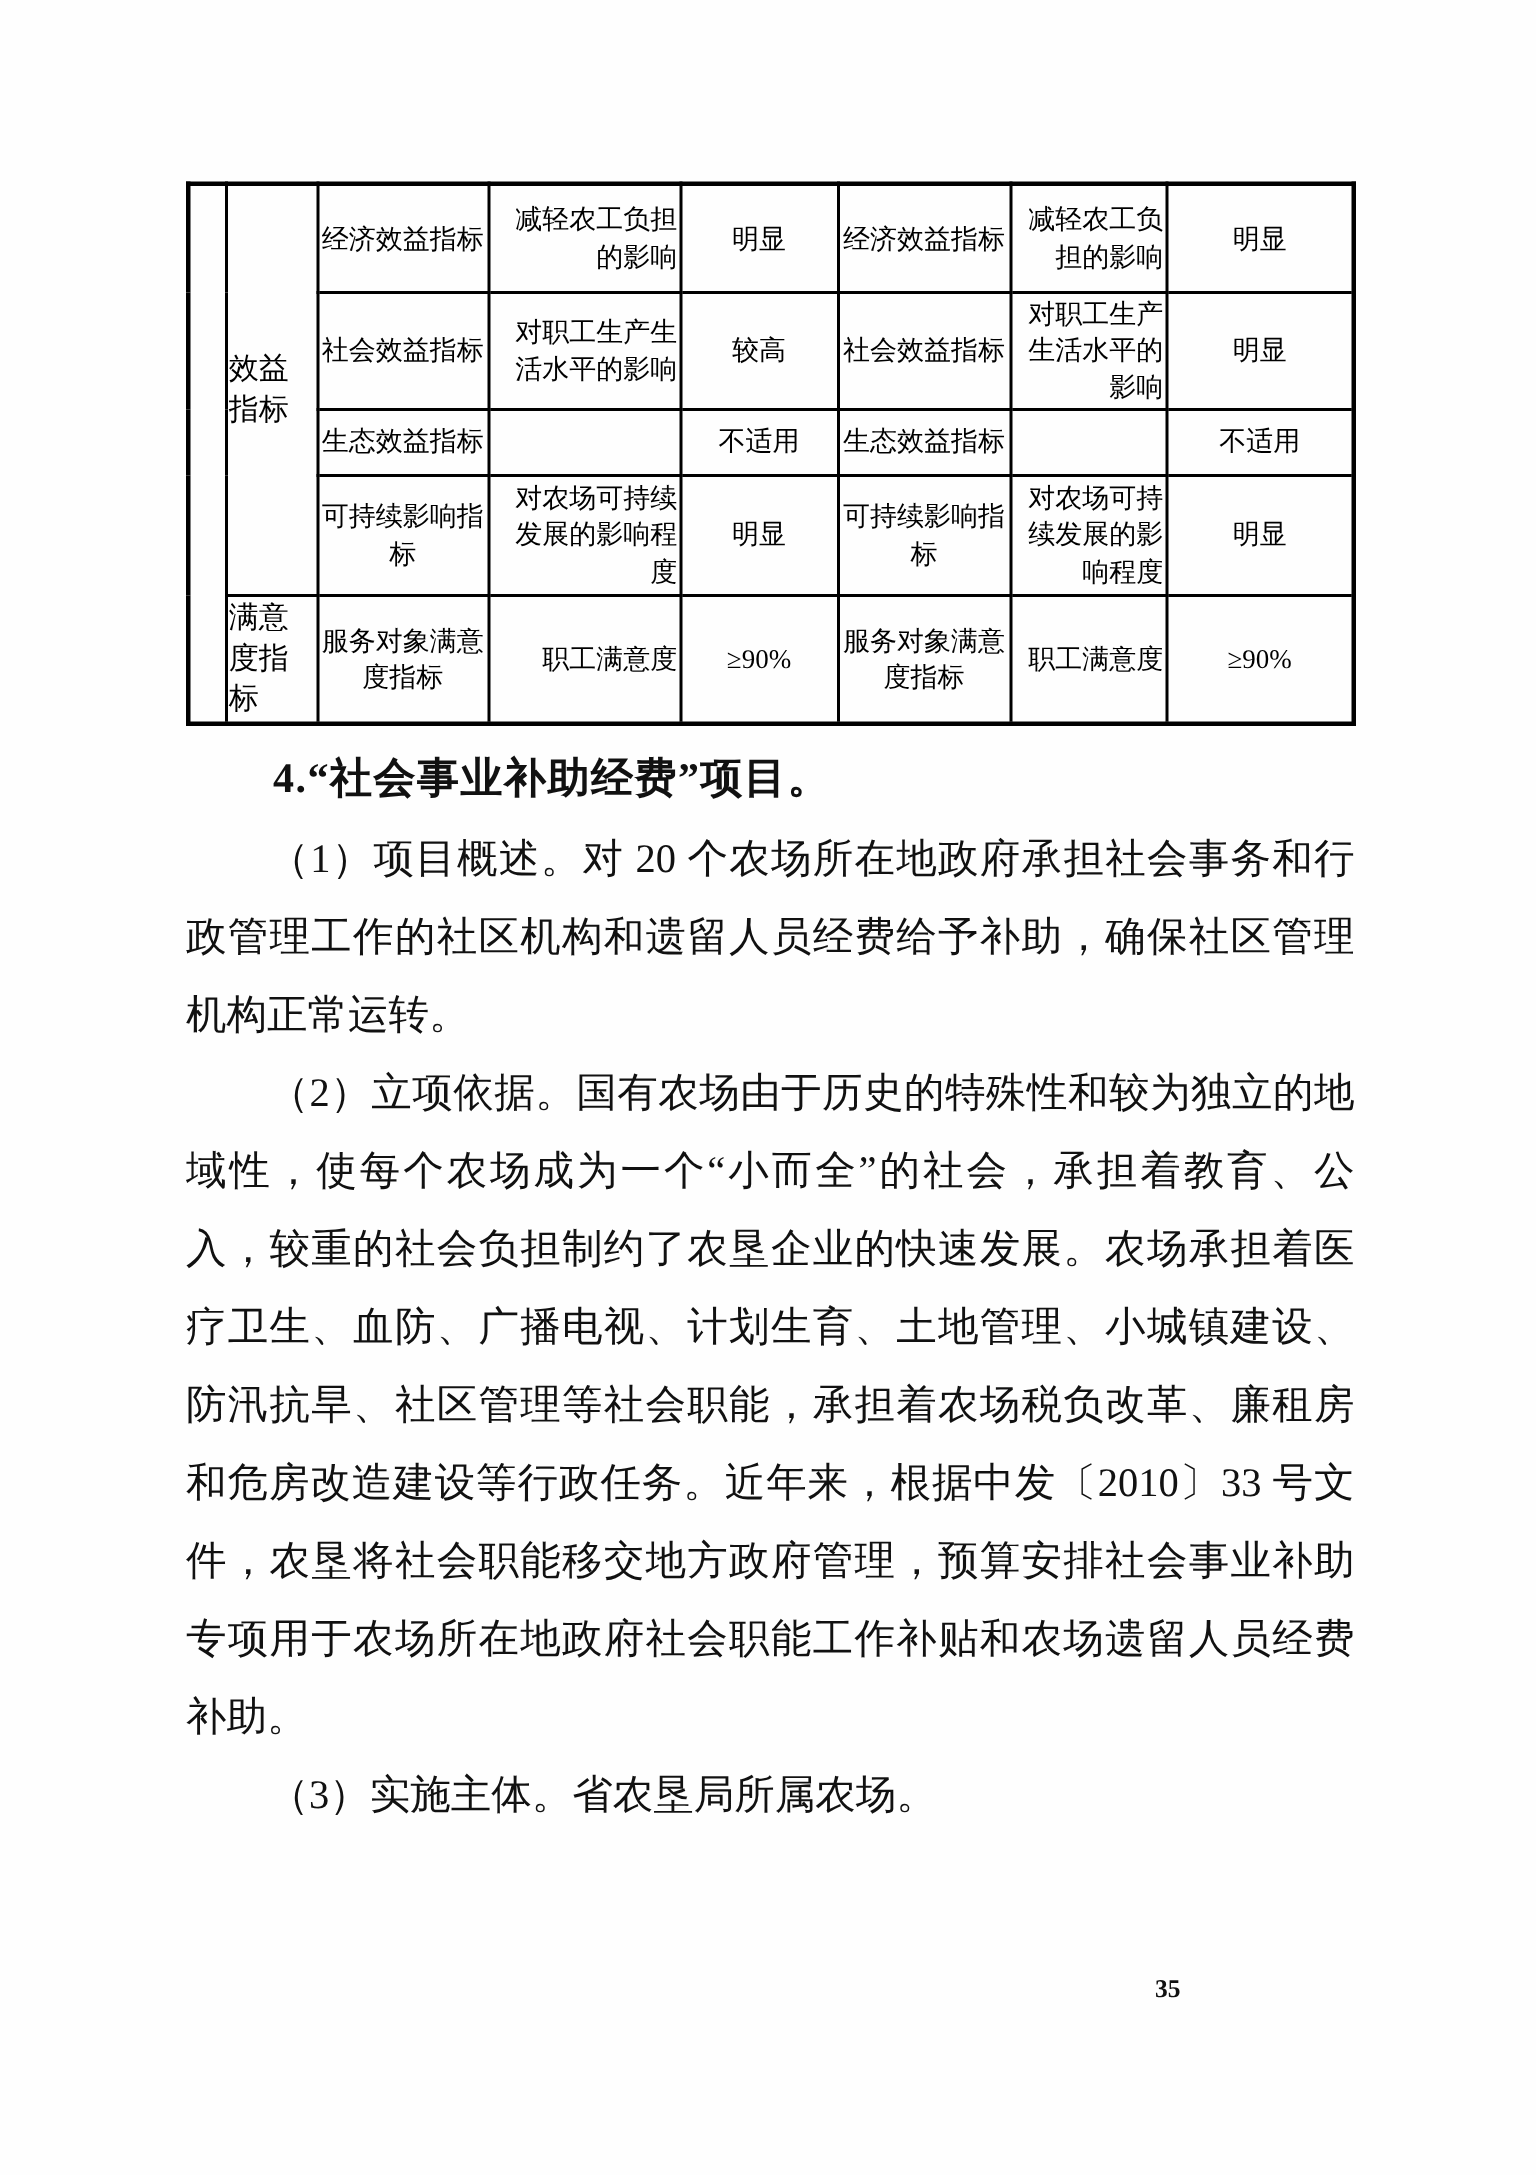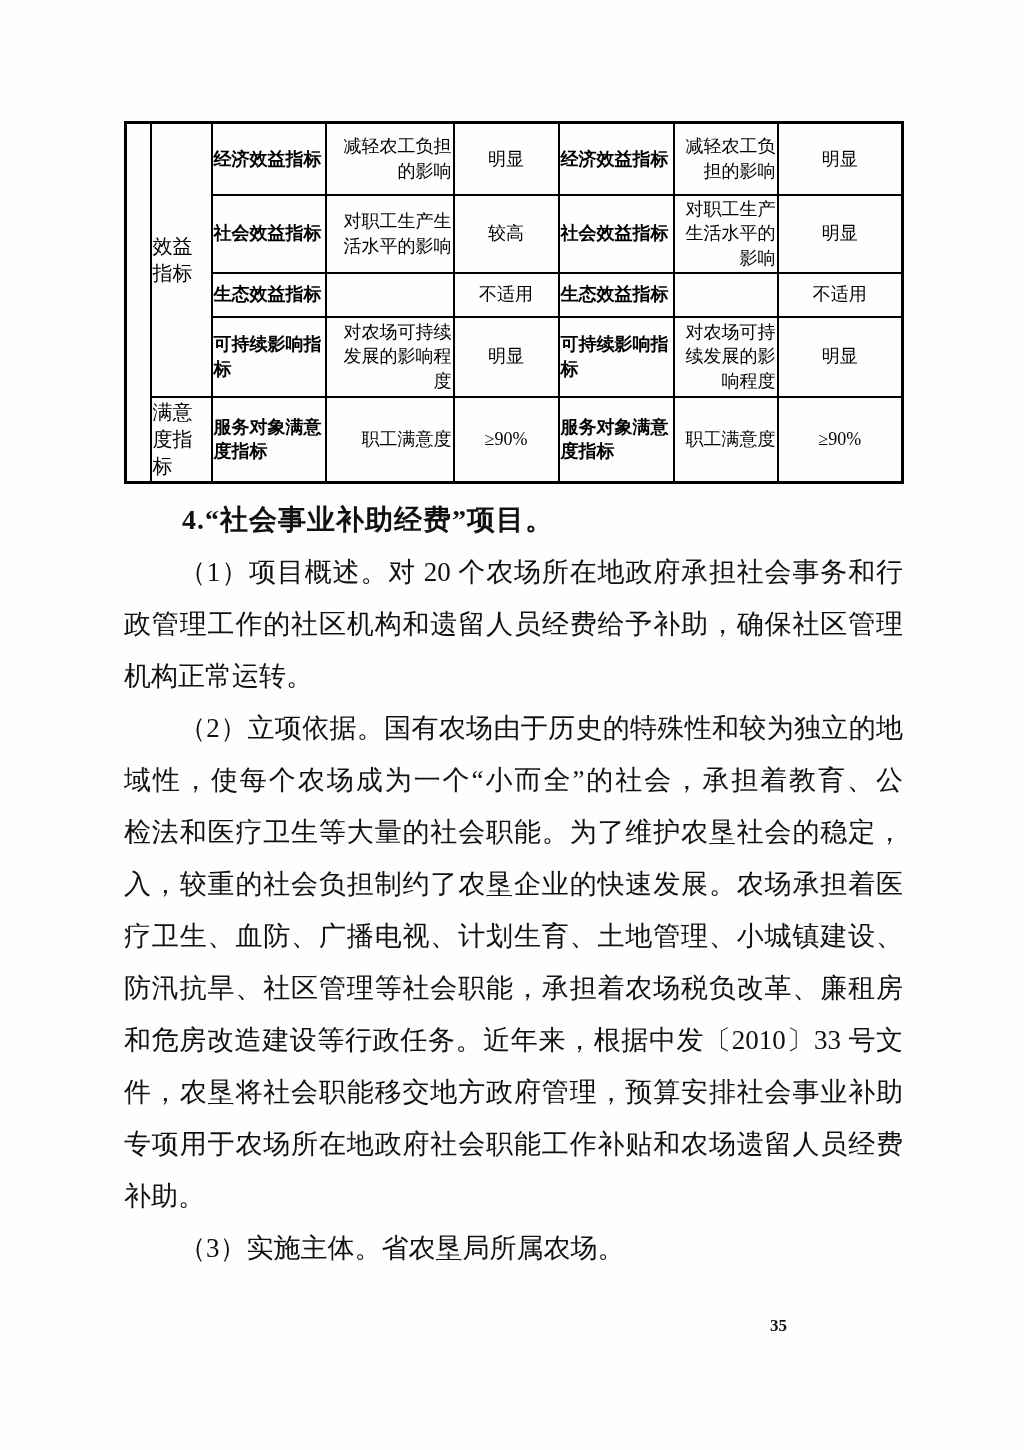--- a/index.html
+++ b/index.html
@@ -29,21 +29,21 @@
     line-height: 1.35;
     word-break: break-all;
   }
   table.ind td {
     border: 2px solid #000;
     vertical-align: middle;
     padding: 1px;
     color: #000;
   }
   td.c-group { text-align: left; font-size: 20px; padding: 0 2px; }
-  td.c-name  { text-align: left; padding: 0 1px; font-weight: bold; }
+  td.c-name  { text-align: center; padding: 0 1px; }
   td.c-desc  { text-align: right;   padding: 0 2px; }
   td.c-val   { text-align: center; padding: 0; }
   tr.r1 { height: 72px; }
   tr.r2 { height: 78px; }
   tr.r3 { height: 44px; }
   tr.r4 { height: 80px; }
   tr.r5 { height: 76px; }
   
   .bodytext { margin-top: 10px; font-size: 27px; }
   .heading {
@@ -145,21 +145,20 @@
 
       <div>
         <div class="line just indent">（1）项目概述。对 20 个农场所在地政府承担社会事务和行</div>
         <div class="line just">政管理工作的社区机构和遗留人员经费给予补助，确保社区管理</div>
         <div class="line">机构正常运转。</div>
       </div>
 
       <div>
         <div class="line just indent">（2）立项依据。国有农场由于历史的特殊性和较为独立的地</div>
         <div class="line just">域性，使每个农场成为一个“小而全”的社会，承担着教育、公</div>
-        <div class="line just">检法和医疗卫生等大量的社会职能。为了维护农垦社会的稳定，</div>
         <div class="line just">入，较重的社会负担制约了农垦企业的快速发展。农场承担着医</div>
         <div class="line just">疗卫生、血防、广播电视、计划生育、土地管理、小城镇建设、</div>
         <div class="line just">防汛抗旱、社区管理等社会职能，承担着农场税负改革、廉租房</div>
         <div class="line just">和危房改造建设等行政任务。近年来，根据中发〔2010〕33 号文</div>
         <div class="line just">件，农垦将社会职能移交地方政府管理，预算安排社会事业补助</div>
         <div class="line just">专项用于农场所在地政府社会职能工作补贴和农场遗留人员经费</div>
         <div class="line">补助。</div>
       </div>
 
       <div>

